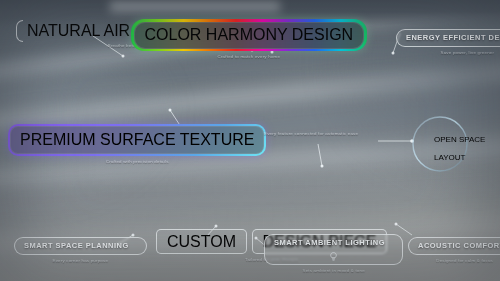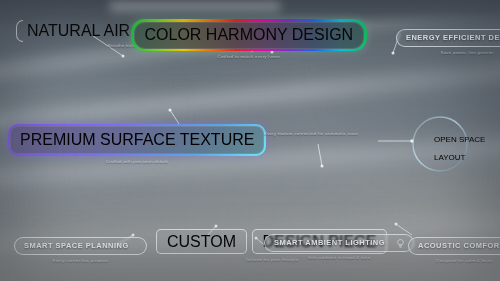--- a/index.html
+++ b/index.html
@@ -244,21 +244,21 @@
     <div class="pill">
       <span class="lbl">CUSTOM</span>
     </div>
     <div class="pill">
       <span class="lbl">DESIGN PIECE</span>
     </div>
     <div class="sub c">Tailored for your lifestyle</div>
   </div>
 
   <div class="callout" style="left:264px;top:234px;">
-    <div class="frame" style="display:flex;align-items:center;gap:4px;">
+    <div class="frame" style="display:flex;align-items:center;gap:4px;flex-direction:column;">
       <span class="lbl">SMART AMBIENT LIGHTING</span>
       <svg width="7" height="9" viewBox="0 0 7 9">
         <path d="M3.5 .6 C5.2 .6 6.3 1.8 6.3 3.3 C6.3 4.4 5.6 5 5.2 5.7 L1.8 5.7 C1.4 5 .7 4.4 .7 3.3 C.7 1.8 1.8 .6 3.5 .6 Z" fill="none" stroke="rgba(240,245,248,.9)" stroke-width=".8"></path>
         <line x1="2" y1="6.9" x2="5" y2="6.9" stroke="rgba(240,245,248,.9)" stroke-width=".8"></line>
         <line x1="2.5" y1="8.1" x2="4.5" y2="8.1" stroke="rgba(240,245,248,.9)" stroke-width=".8"></line>
       </svg>
     </div>
     <div class="sub c">Sets ambient in mood &amp; tone</div>
   </div>
 

